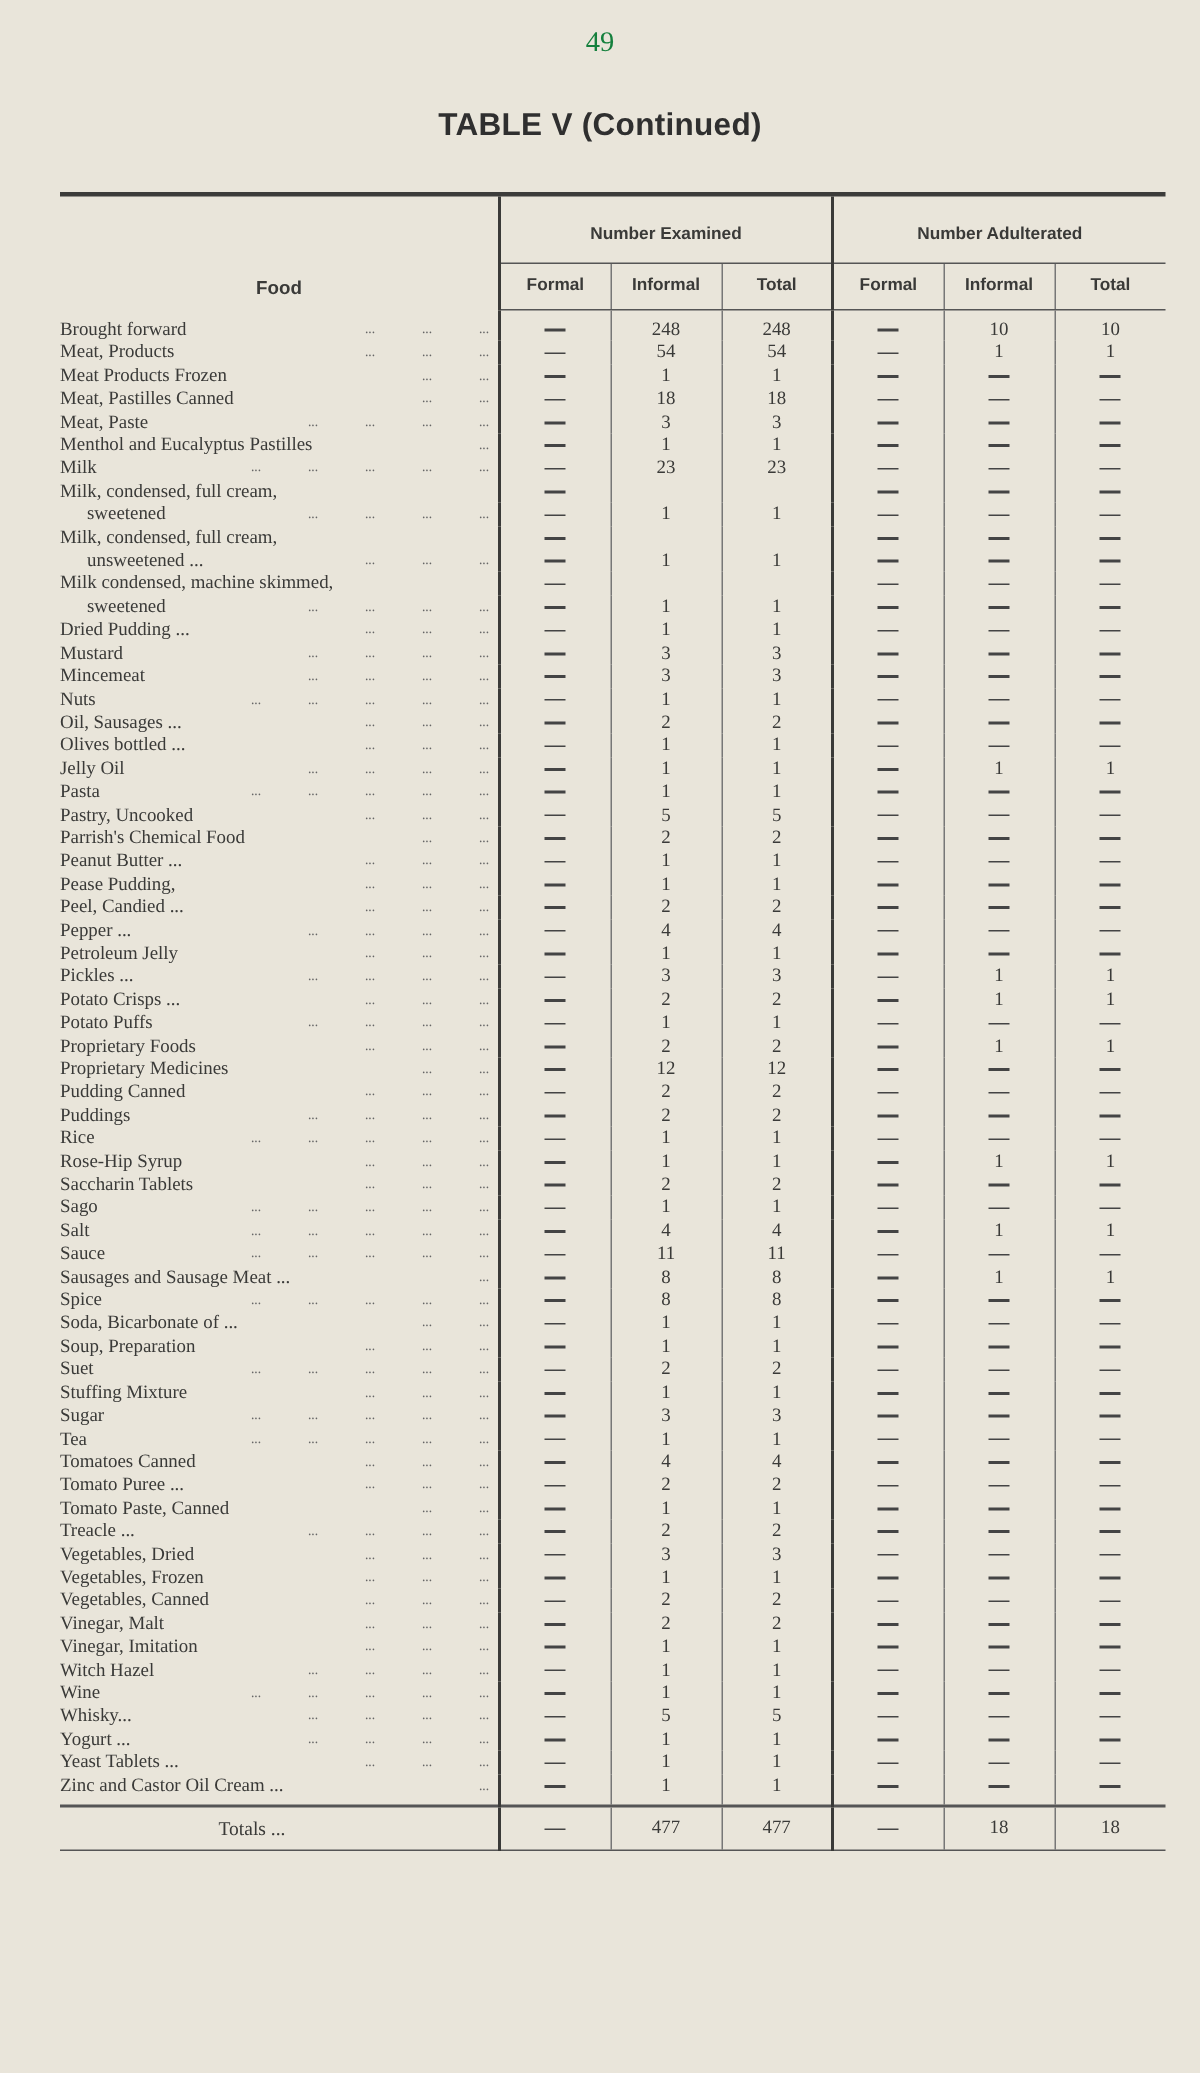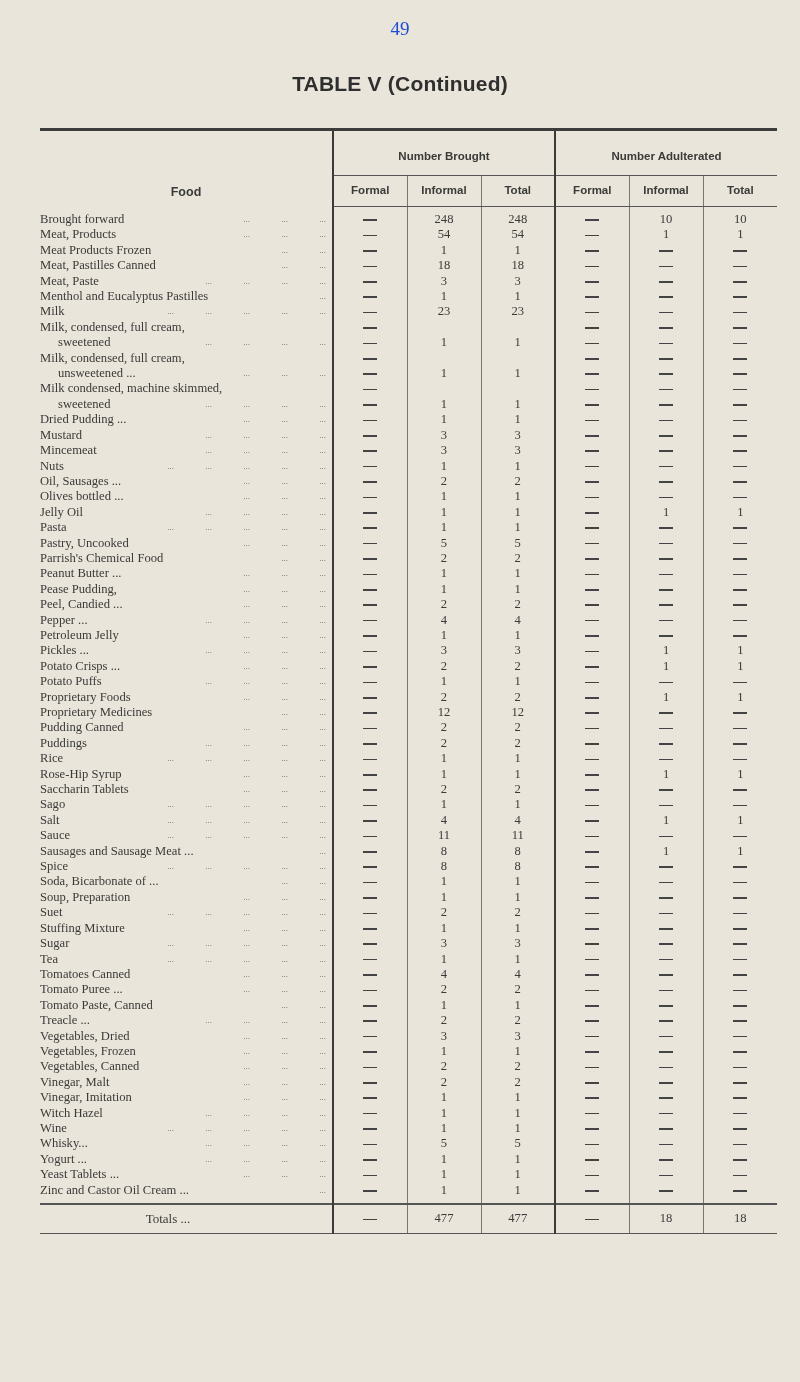--- a/index.html
+++ b/index.html
@@ -6,21 +6,21 @@
   body {
     width: 800px; height: 1382px;
     background: #e9e5da;
     font-family: "Liberation Serif", "DejaVu Serif", serif;
     color: #3a3a38;
     position: relative;
     overflow: hidden;
   }
   .page-number {
     position: absolute; top: 18px; left: 0; width: 800px;
-    text-align: center; font-size: 19px; color: #1d4ed8;
+    text-align: center; font-size: 19px; color: #15803d;
   }
   .table-title {
     position: absolute; top: 72px; left: 0; width: 800px;
     text-align: center; font-size: 21px; font-weight: bold; color: #2f2f2f;
     font-family: "Liberation Sans", "DejaVu Sans", sans-serif;
     letter-spacing: 0.2px;
   }
   .table-wrap {
     position: absolute; left: 40px; top: 128px; width: 737px;
   }
@@ -69,21 +69,21 @@
         <col class="c-n">
         <col class="c-n">
         <col class="c-n">
         <col class="c-n">
         <col class="c-n">
         <col class="c-n">
     </colgroup>
     <thead>
       <tr>
         <th rowspan="2" class="food-h">Food</th>
-        <th colspan="3" class="grp thick-l">Number Brought</th>
+        <th colspan="3" class="grp thick-l">Number Examined</th>
         <th colspan="3" class="grp thick-l">Number Adulterated</th>
       </tr>
       <tr class="hdr-row-bottom">
         <th class="sub thick-l">Formal</th>
         <th class="sub thin-l">Informal</th>
         <th class="sub thin-l">Total</th>
         <th class="sub thick-l">Formal</th>
         <th class="sub thin-l">Informal</th>
         <th class="sub thin-l">Total</th>
       </tr>

